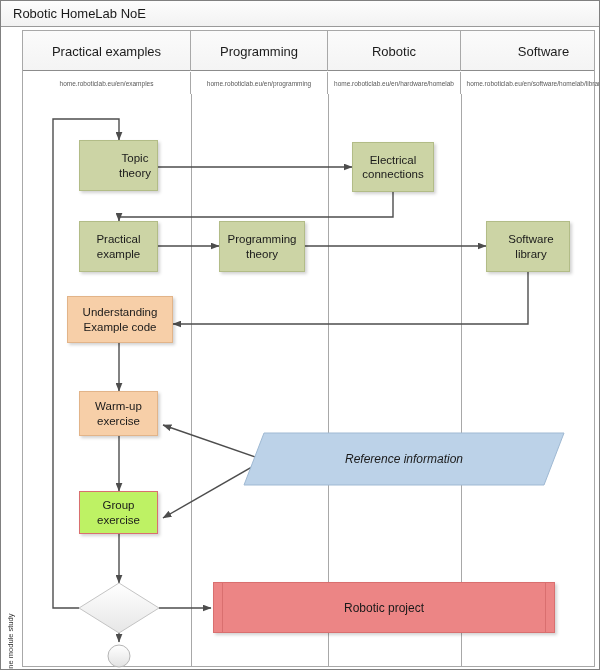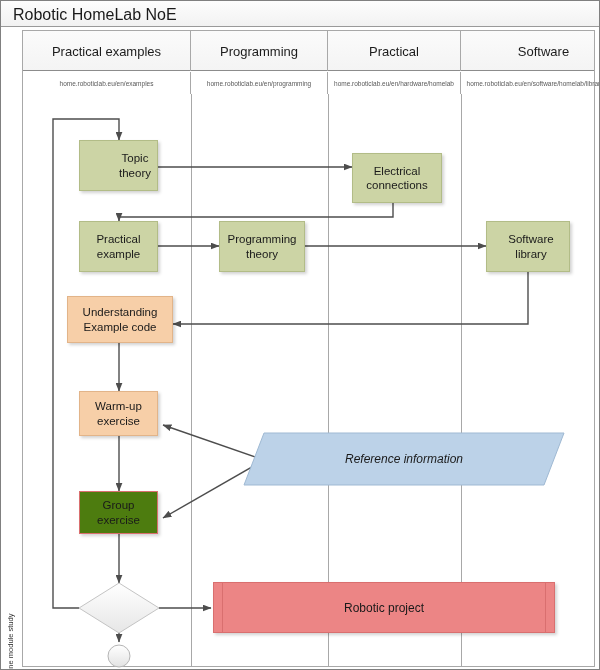--- a/index.html
+++ b/index.html
@@ -27,21 +27,21 @@
     width: 600px;
     height: 26px;
     box-sizing: border-box;
     background: linear-gradient(to bottom, #fdfdfd 0%, #f2f2f2 100%);
     border-bottom: 1px solid #9a9a9a;
   }
   .titlebar-text {
     position: absolute;
     left: 12px;
     top: 5px;
-    font-size: 16px;
+    font-size: 13px;
     color: #1a1a1a;
     white-space: nowrap;
   }
 
   
   .lane-frame {
     position: absolute;
     left: 6px;
     top: 29px;
     width: 588px;
@@ -154,21 +154,21 @@
     text-align: center;
     font-size: 11.5px;
     line-height: 1.22;
     color: #1a1a1a;
     border: 1px solid #9aa379;
     box-shadow: 2px 2px 3px rgba(0,0,0,0.18);
     padding: 0 3px;
   }
   .node.green  { background: #ccd4a5; border-color: #b2bc87; }
   .node.orange { background: #f7cfa8; border-color: #e2b489; }
-  .node.red    { background: #4d7c0f; border-color: #d96f6f; }
+  .node.red    { background: #bef264; border-color: #d96f6f; }
 
   .node-label { pointer-events: none; }
 
   
   .procbar {
     position: absolute;
     box-sizing: border-box;
     background: #ec8585;
     border: 1px solid #d96f6f;
     box-shadow: 2px 2px 3px rgba(0,0,0,0.18);
@@ -225,21 +225,21 @@
   </div>
 
   <div class="col-header-band">
     <div class="col-header" style="left:0px; width:168px;">
       <span>Practical examples</span>
     </div>
     <div class="col-header" style="left:168px; width:137px;">
       <span>Programming</span>
     </div>
     <div class="col-header" style="left:305px; width:133px;">
-      <span>Practical</span>
+      <span>Robotic</span>
     </div>
     <div class="col-header last" style="left:454px; width:133px;">
       <span>Software</span>
     </div>
   </div>
 
   <div class="url-row">
     <div class="url-cell" style="left:0px; width:168px;">
       <span>home.roboticlab.eu/en/examples</span>
     </div>
@@ -308,21 +308,21 @@
       <circle cx="118" cy="655" r="11" fill="url(#circleGrad)" stroke="#b5b5b5" stroke-width="1"></circle>
 
       <polygon points="263,432 563,432 543,484 243,484" fill="#bcd2e8" stroke="#9fb9d3" stroke-width="1"></polygon>
     </svg>
   </div>
 
   <div class="node green" style="left:78px; top:139px; width:79px; height:51px;padding-left:36px;">
     <span class="node-label">Topic theory</span>
   </div>
 
-  <div class="node green" style="left:351px; top:152px; width:90px; height:50px;">
+  <div class="node green" style="left:351px; top:141px; width:82px; height:50px;">
     <span class="node-label">Electrical connections</span>
   </div>
 
   <div class="node green" style="left:78px; top:220px; width:79px; height:51px;">
     <span class="node-label">Practical example</span>
   </div>
 
   <div class="node green" style="left:218px; top:220px; width:86px; height:51px;">
     <span class="node-label">Programming theory</span>
   </div>

